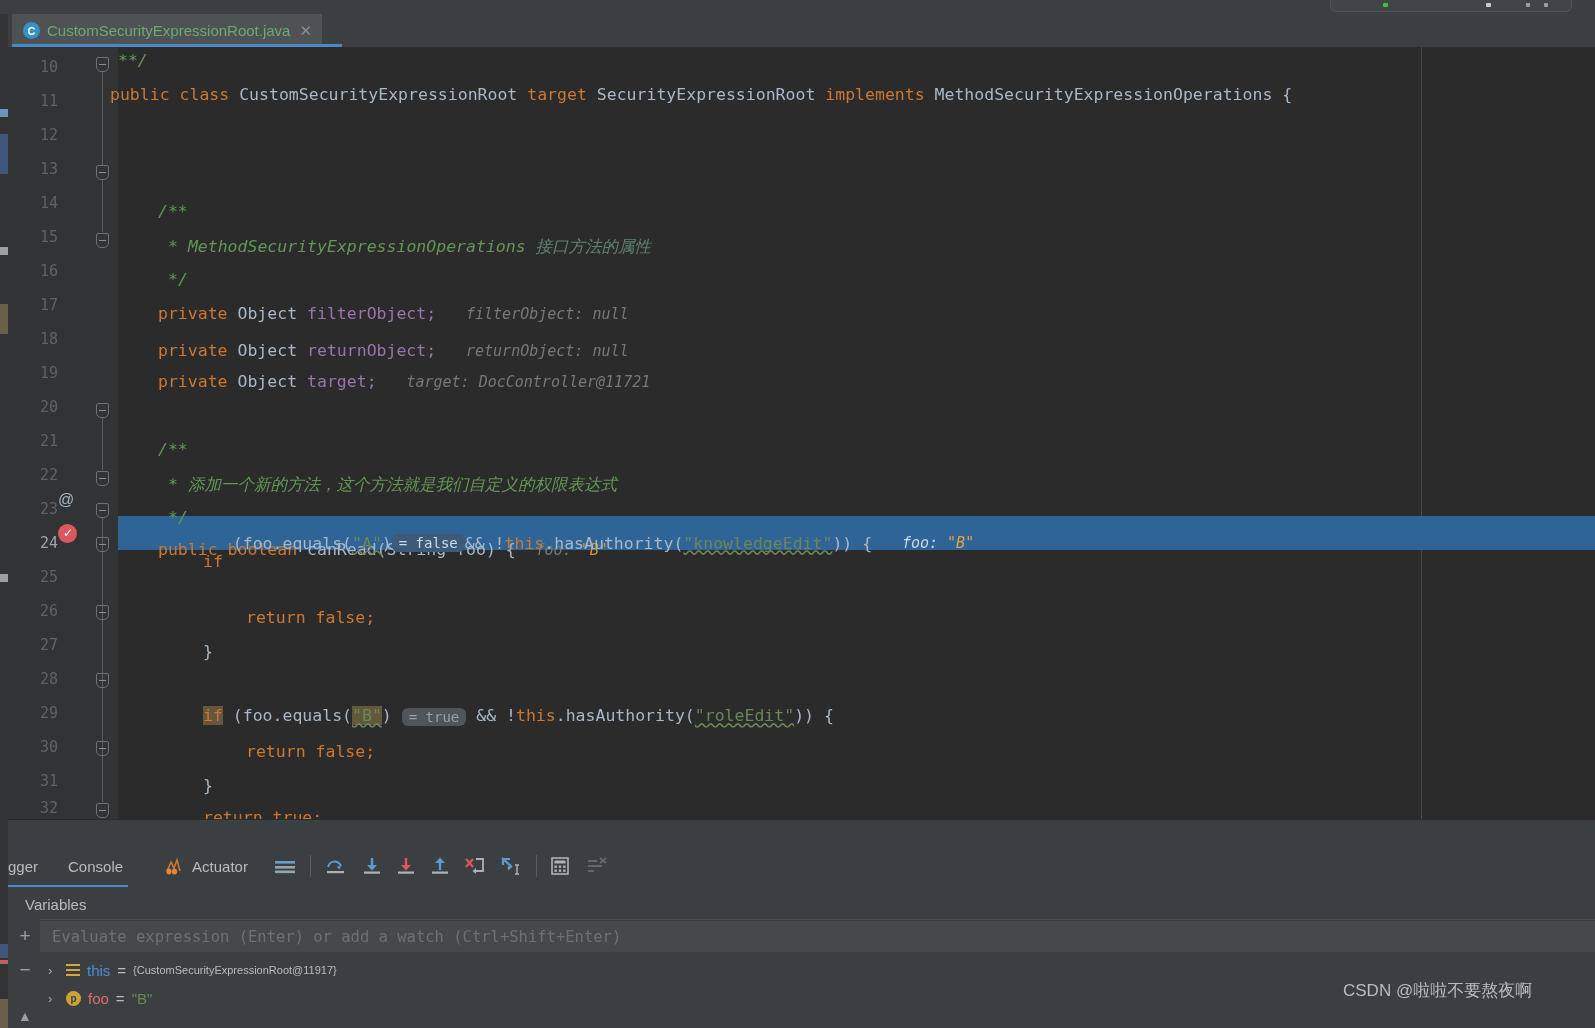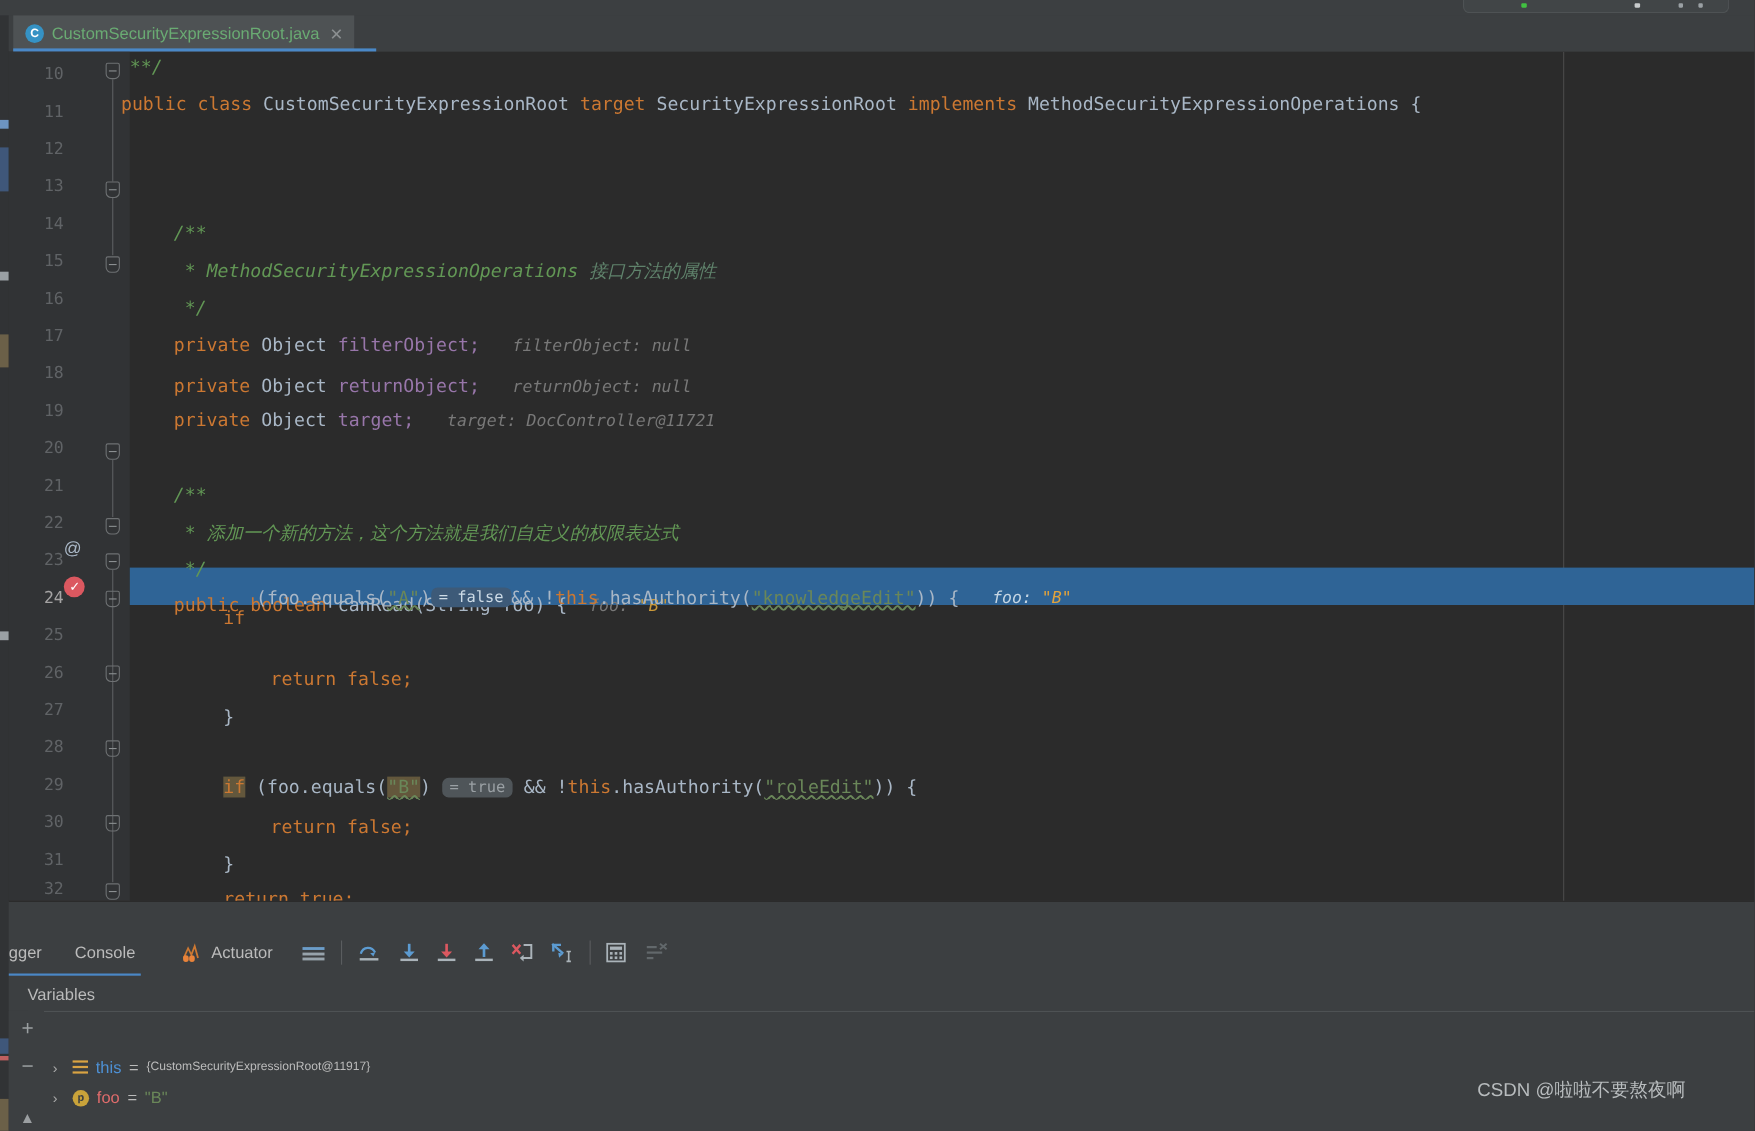--- a/index.html
+++ b/index.html
@@ -502,20 +502,23 @@
       <span>Variables</span>
     </div>
     <div class="vars-underline"></div>
 
     <div class="left-rail">
       <div class="rail-btn" style="top:8px;">+</div>
       <div class="rail-btn" style="top:42px;">−</div>
       <div class="rail-btn" style="top:88px; font-size:14px;">▲</div>
     </div>
 
+    <div class="eval-bar">
+      <span>Evaluate expression (Enter) or add a watch (Ctrl+Shift+Enter)</span>
+    </div>
 
     <div class="var-row" style="top:138px;">
       <span class="var-arrow">›</span>
       <span class="vicon-lines">
           <i></i>
           <i></i>
           <i></i>
         </span>
       <span class="vname-blue">this</span>
       <span class="veq"> = </span>

